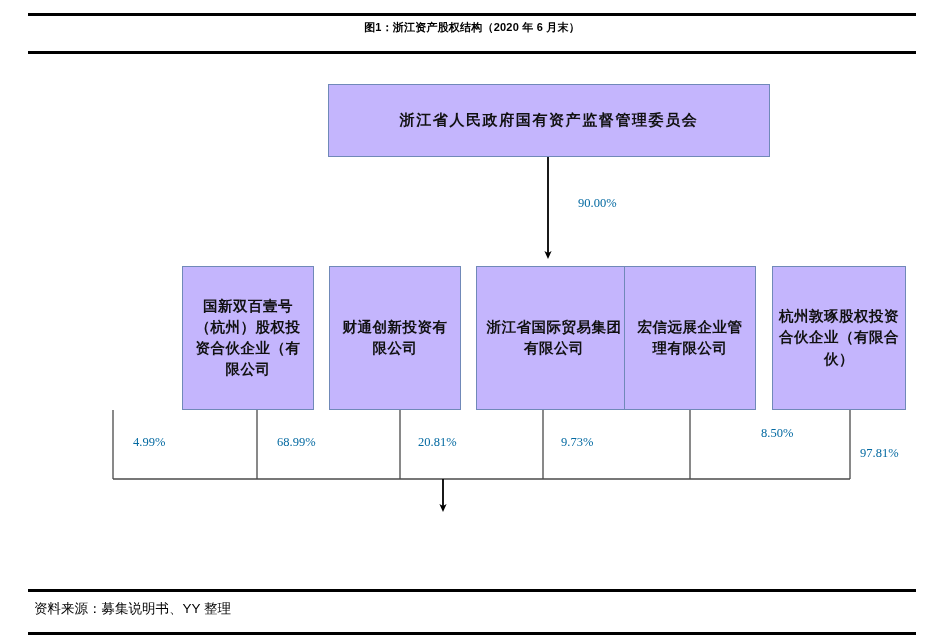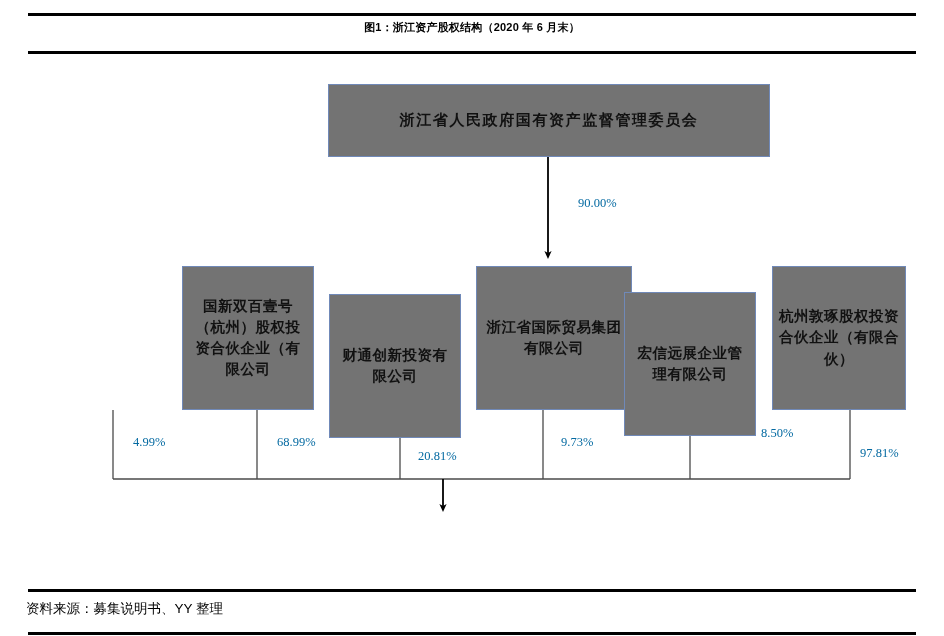--- a/index.html
+++ b/index.html
@@ -43,21 +43,21 @@
     font-weight: bold;
     font-size: 11px;
     letter-spacing: 0.2px;
     color: #000000;
     white-space: nowrap;
   }
 
   
   #source-note {
     position: absolute;
-    left: 26px;
+    left: 34px;
     top: 600px;
     font-family: "Liberation Sans", "DejaVu Sans", sans-serif;
     font-size: 13.5px;
     color: #000000;
     white-space: nowrap;
   }
 
   
   #diagram {
     position: absolute;
@@ -73,21 +73,21 @@
     width: 944px;
     height: 636px;
     pointer-events: none;
   }
 
   
   .node {
     position: absolute;
     box-sizing: border-box;
     border: 1.4px solid #7089b8;
-    background: #737373;
+    background: #c4b5fd;
     display: flex;
     align-items: center;
     justify-content: center;
     text-align: center;
     font-family: "Liberation Serif", "DejaVu Serif", serif;
     font-weight: bold;
     color: #111111;
   }
   .node-label {
     display: block;
@@ -103,44 +103,44 @@
   }
   #node-sasac .node-label { letter-spacing: 1.6px; }
 
   .node-mid {
     top: 266px;
     height: 144px;
     font-size: 14.5px;
   }
   #node-huzhou   { left: 35px;  width: 132px; }
   #node-guoxin   { left: 182px; width: 132px; text-align: center; }
-  #node-caitong  { left: 329px; width: 132px; margin-top: 28px; }
+  #node-caitong  { left: 329px; width: 132px; }
   #node-trade    { left: 476px; width: 156px; }
-  #node-hongxin  { left: 624px; width: 132px; margin-top: 26px; }
+  #node-hongxin  { left: 624px; width: 132px; }
   #node-dunzhuo  { left: 772px; width: 134px; }
 
   #node-zheshang {
     left: 234px; top: 510px;
     width: 474px; height: 55px;
     font-size: 15px;
   }
   #node-zheshang .node-label { letter-spacing: 1.6px; }
 
   
   .pct {
     position: absolute;
     font-family: "Liberation Serif", "DejaVu Serif", serif;
     font-size: 12.5px;
     color: #0369a1;
     white-space: nowrap;
   }
   #pct-top   { left: 578px; top: 196px; }
   #pct-1     { left: 133px; top: 435px; }
   #pct-2     { left: 277px; top: 435px; }
-  #pct-3     { left: 418px; top: 449px; }
+  #pct-3     { left: 418px; top: 435px; }
   #pct-4     { left: 561px; top: 435px; }
   #pct-5     { left: 713px; top: 426px; margin-left: 48px; }
   #pct-6     { left: 860px; top: 446px; }
 </style>
 </head>
 <body>
 
 <div id="figure-root">
 
   <div class="rule" id="rule-top"></div>

